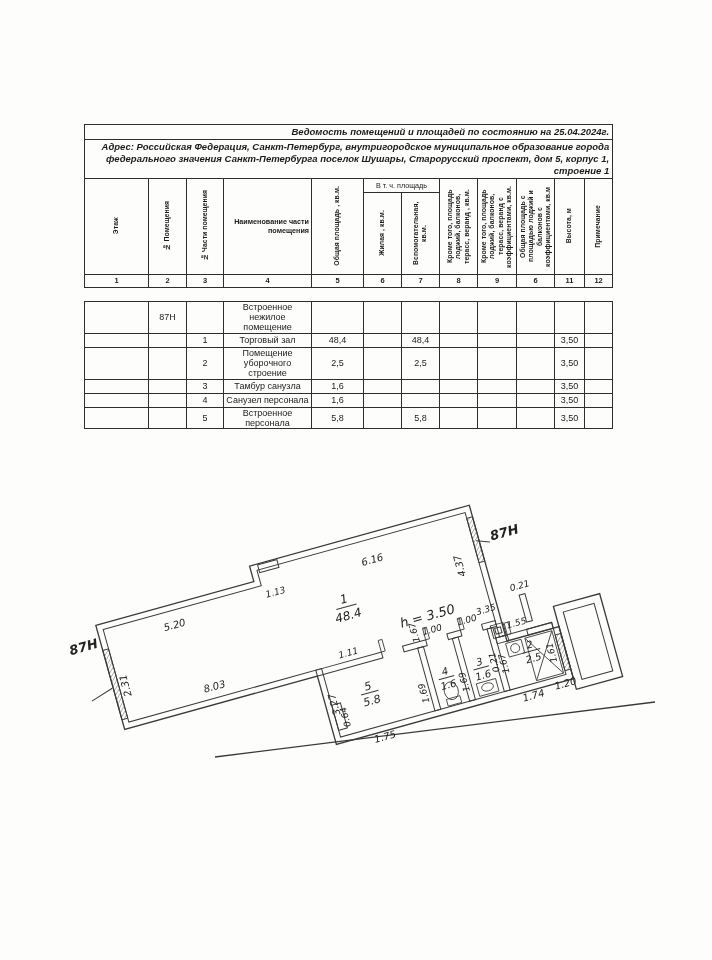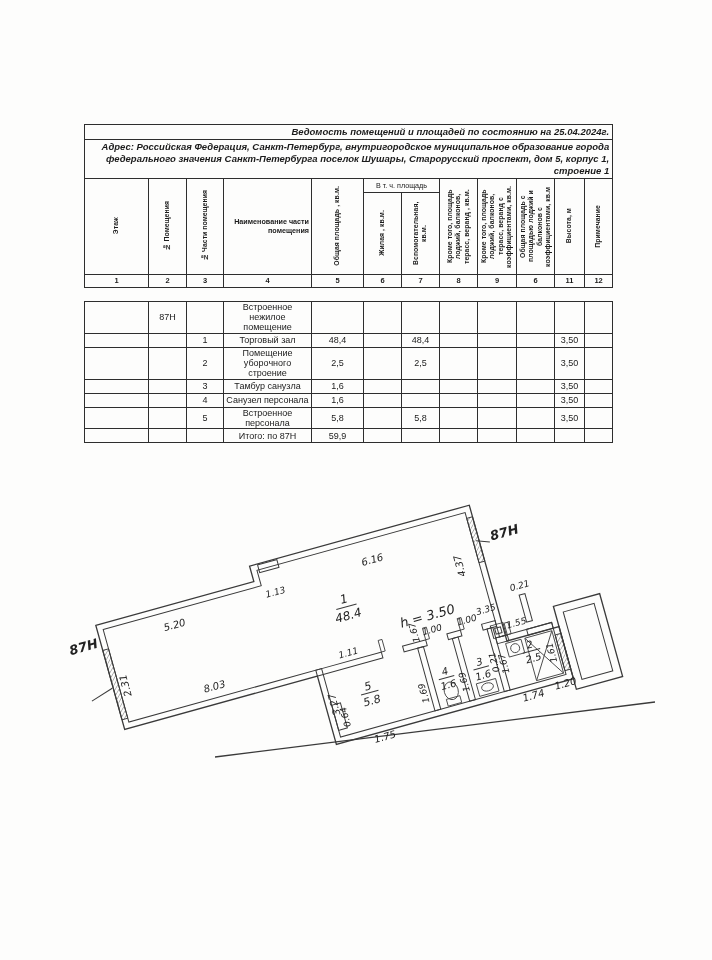--- a/index.html
+++ b/index.html
@@ -211,34 +211,20 @@
             <td></td>
             <td>5</td>
             <td>Встроенное персонала</td>
             <td>5,8</td>
             <td></td>
             <td>5,8</td>
             <td></td>
             <td></td>
             <td></td>
             <td>3,50</td>
-            <td></td>
-          </tr>
-          <tr class="bold">
-            <td></td>
-            <td></td>
-            <td></td>
-            <td>Итого: по 87Н</td>
-            <td>59,9</td>
-            <td></td>
-            <td></td>
-            <td></td>
-            <td></td>
-            <td></td>
-            <td></td>
             <td></td>
           </tr>
         </tbody>
     </table>
   </div>
 
   <svg class="plan-svg" width="712" height="400" viewBox="0 0 712 400">
     <defs>
       <pattern id="hatchp" width="3.2" height="3.2" patternUnits="userSpaceOnUse" patternTransform="rotate(45)">
         <line x1="0" y1="0" x2="0" y2="3.2" stroke="#555" stroke-width="0.8"></line>

